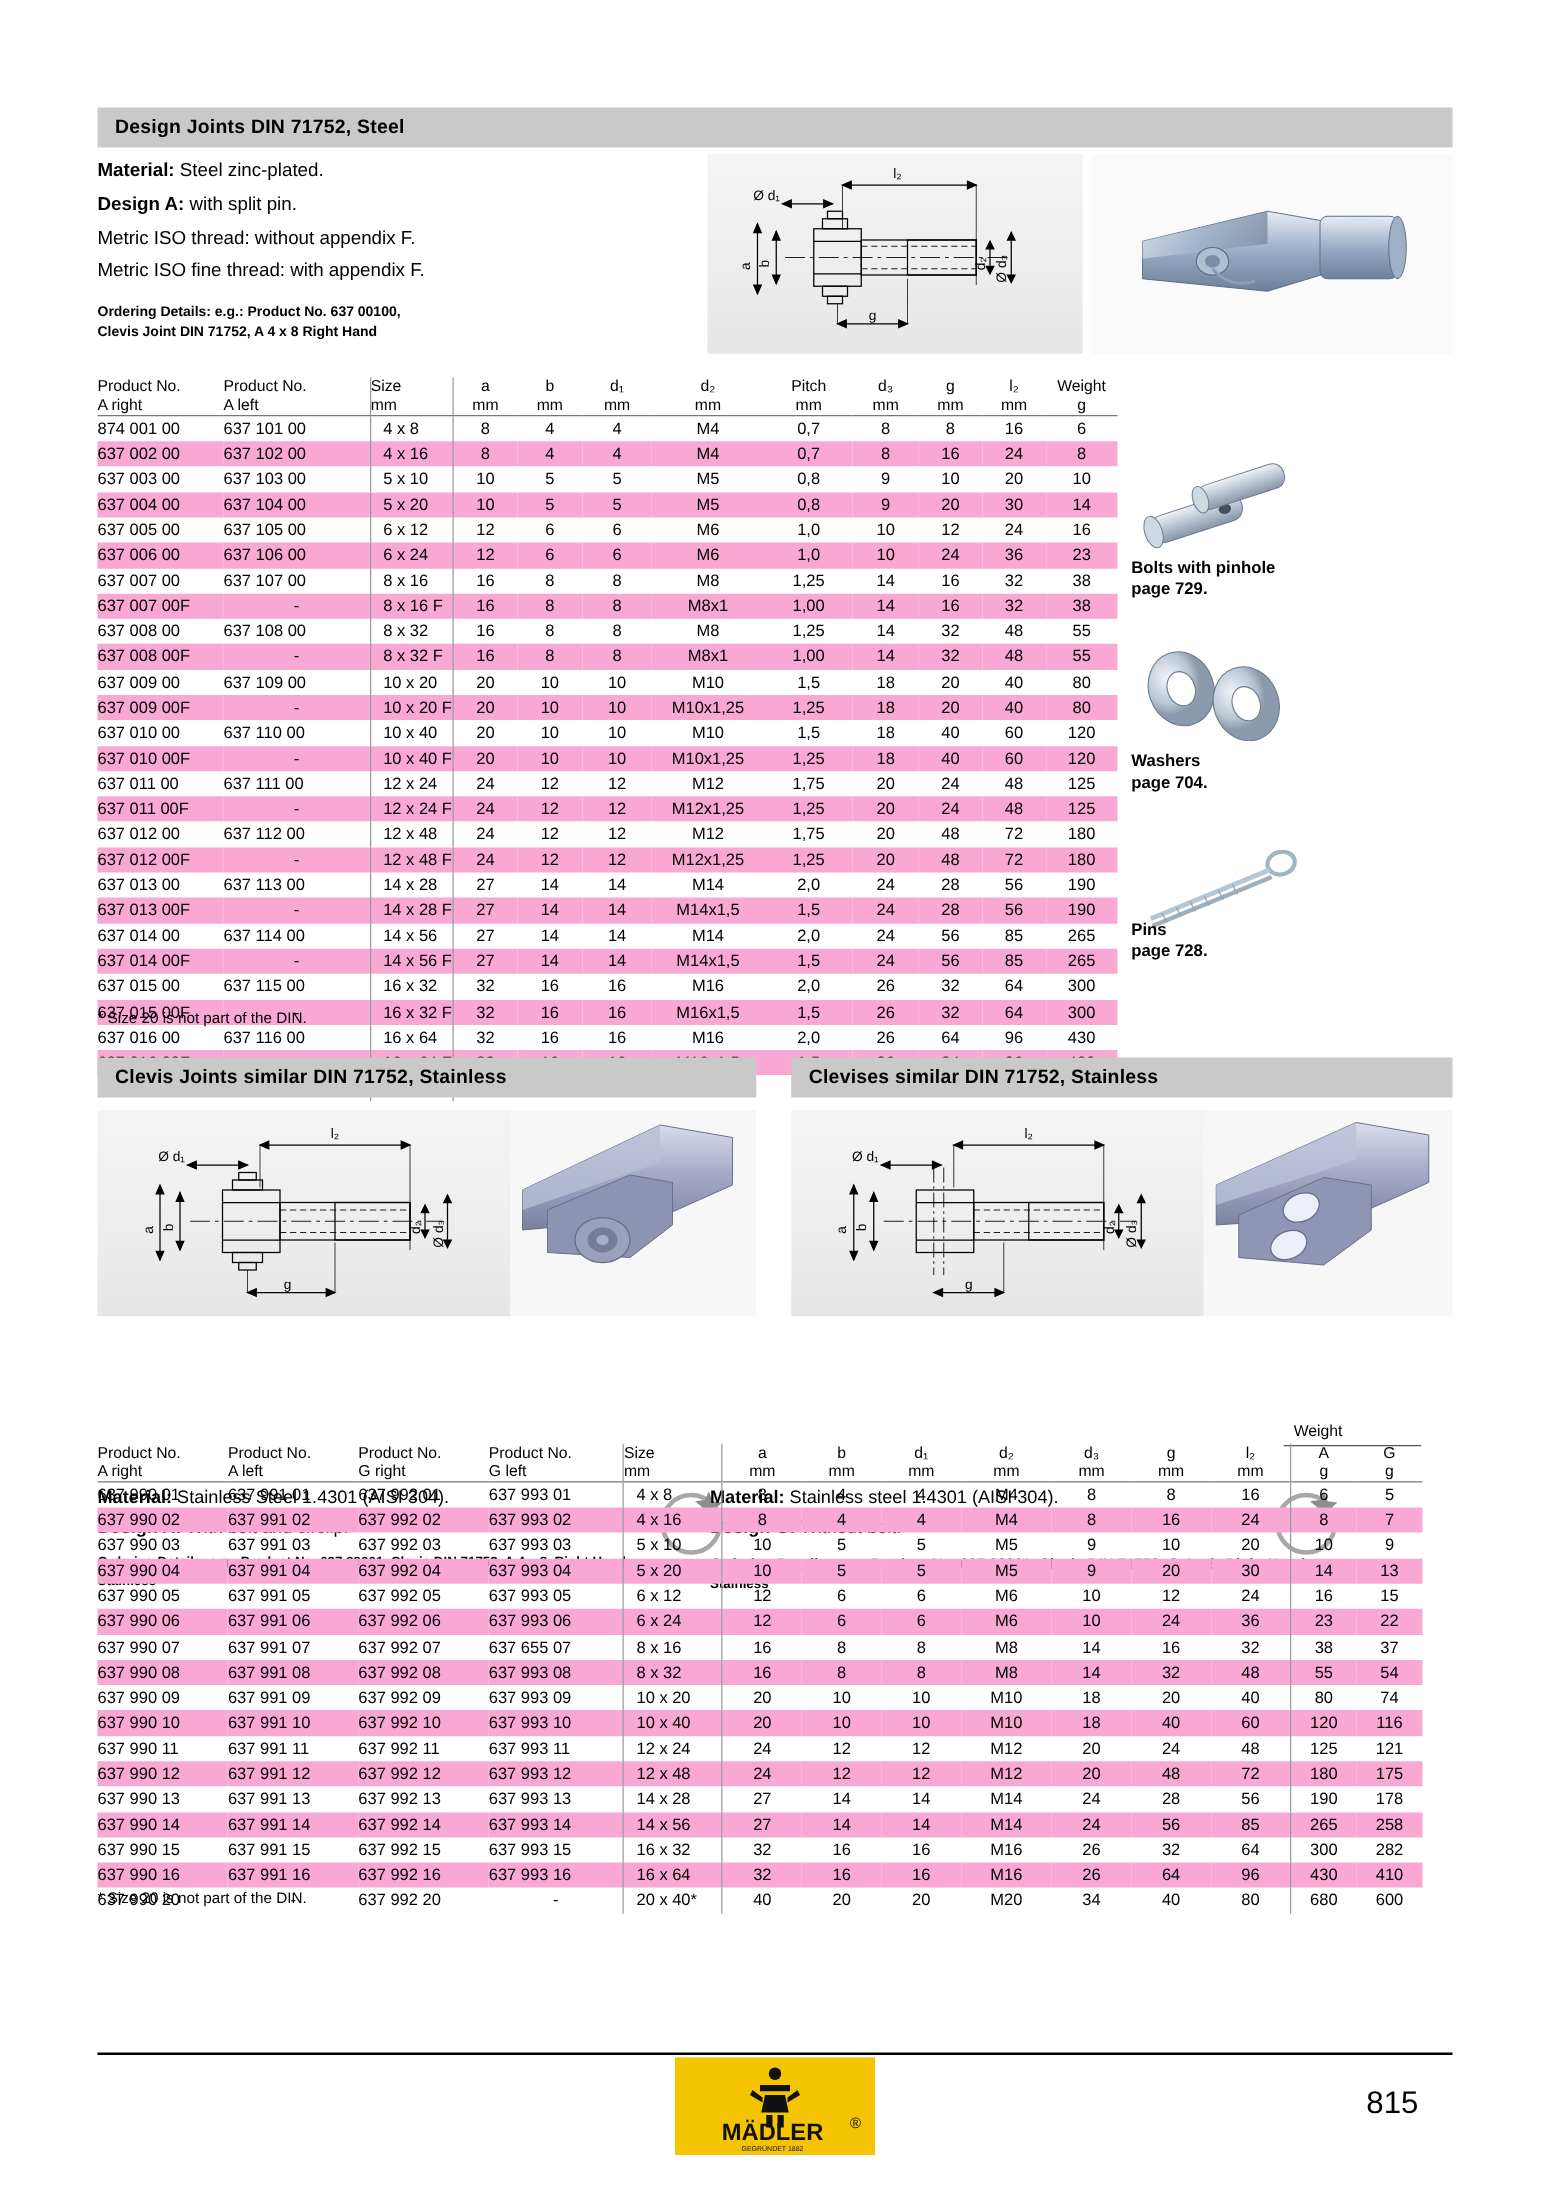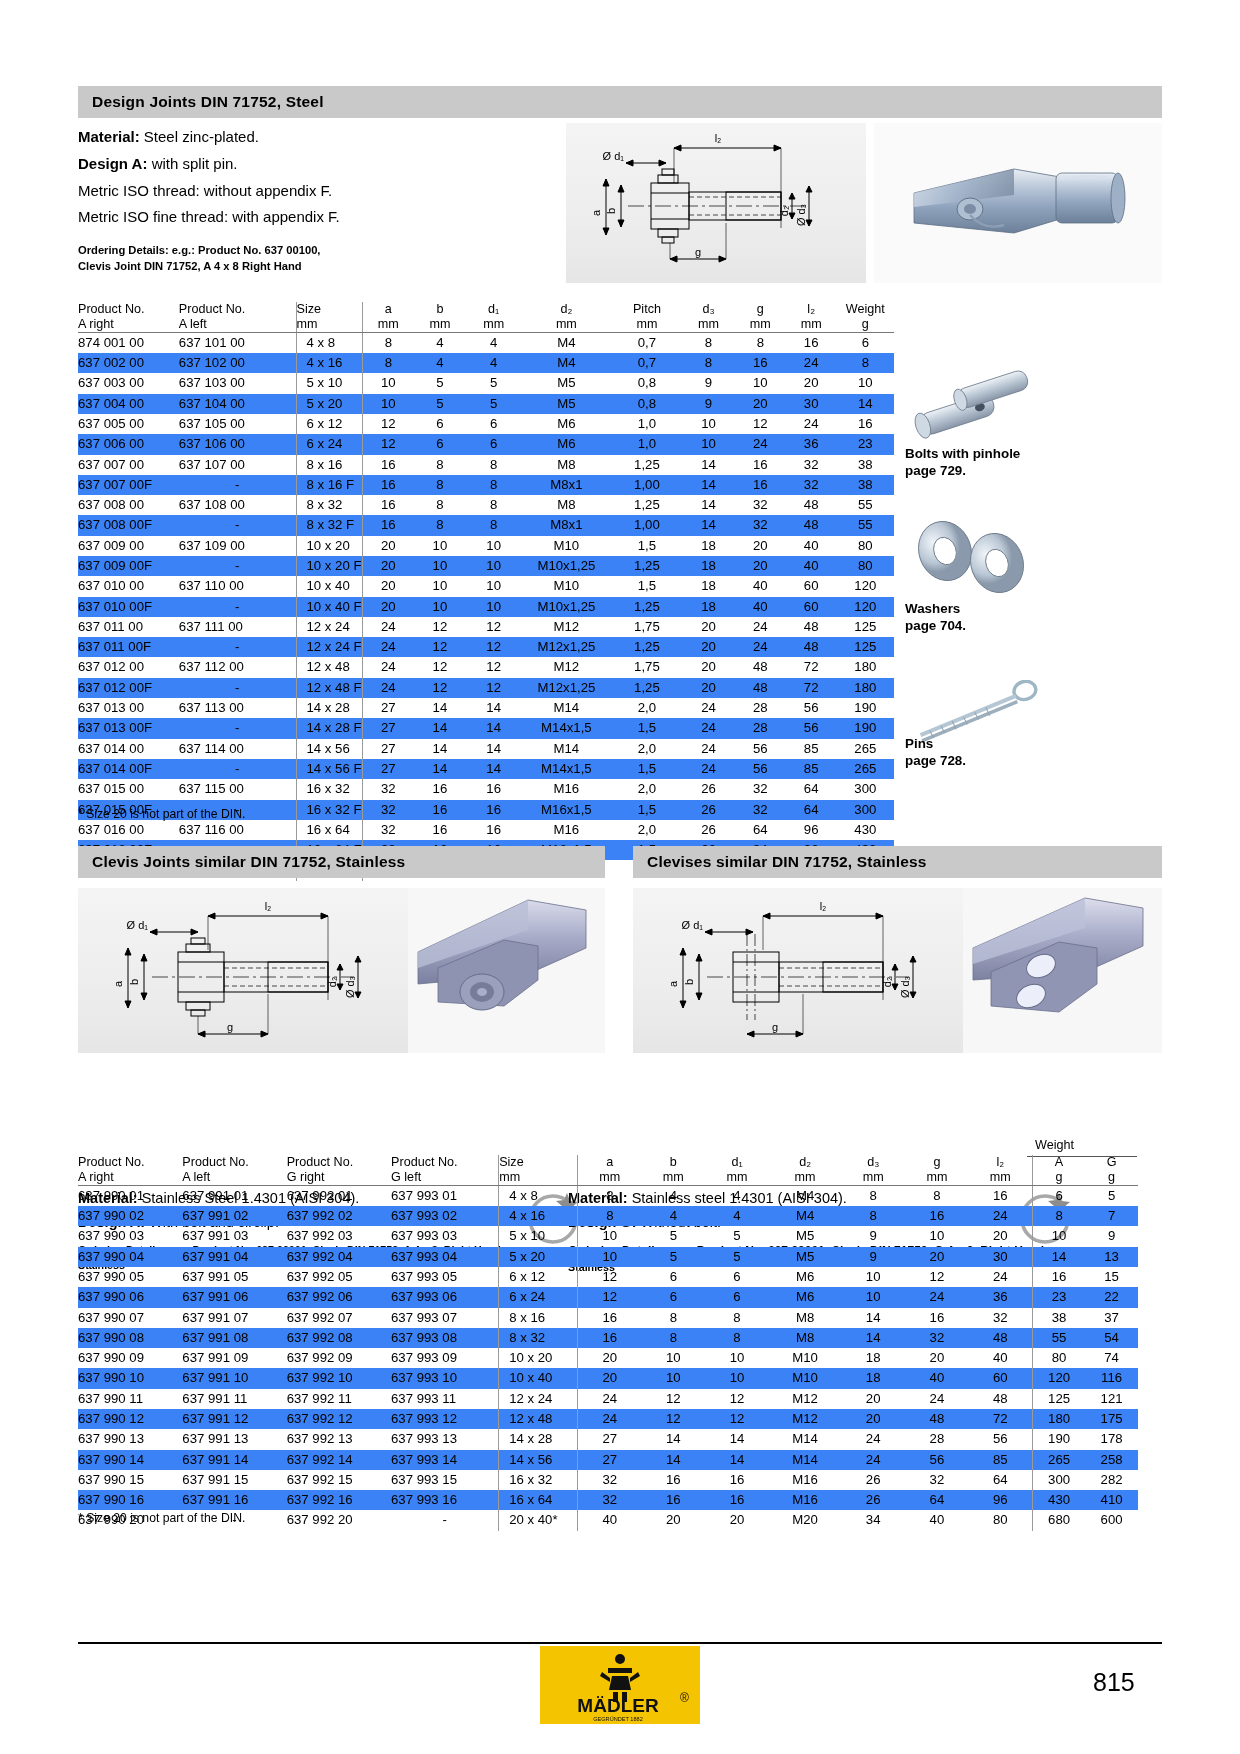--- a/index.html
+++ b/index.html
@@ -27,21 +27,21 @@
   .intro { font-size: 15px; line-height: 1.52; margin-top: 12px; }
   .intro b { font-weight: bold; }
   .order-note { font-size: 11.2px; line-height: 1.42; font-weight: bold; }
 
   
   table.spec { border-collapse: collapse; width:100%; }
   table.spec td, table.spec th { padding: 0; font-weight: normal; }
   .hdr td { vertical-align: bottom; font-size: 12.6px; line-height: 1.18; padding-bottom: 1px; }
   .hdr .l1 { display:block; }
   .hdr .l2 { display:block; }
-  tr.alt { background: #3b82f6; }
+  tr.alt { background: #f9a8d4; }
   tr.datarow td { font-size: 13.2px; height: 20.3px; line-height: 20.3px; }
   td.pn { font-weight: bold; font-size: 12.6px; }
   td.sep { border-left: 1px solid #9a9a9a; }
   .c { text-align:center; }
   .l { text-align:left; }
 
   .footnote { font-size: 12.2px; margin-top: 7px; }
 
   
   .figbox { background: linear-gradient(180deg,#f4f4f4 0%, #ededed 60%, #e6e6e6 100%); }
@@ -1068,21 +1068,21 @@
             <td class="c">10</td>
             <td class="c">24</td>
             <td class="c">36</td>
             <td class="c sep">23</td>
             <td class="c">22</td>
           </tr>
           <tr class="datarow">
             <td class="l pn">637 990 07</td>
             <td class="l pn">637 991 07</td>
             <td class="l pn">637 992 07</td>
-            <td class="l pn">637 993 07</td>
+            <td class="l pn">637 655 07</td>
             <td class="l sep" style="text-align: left; padding-left: 10px;">8 x 16</td>
             <td class="c sep">16</td>
             <td class="c">8</td>
             <td class="c">8</td>
             <td class="c">M8</td>
             <td class="c">14</td>
             <td class="c">16</td>
             <td class="c">32</td>
             <td class="c sep">38</td>
             <td class="c">37</td>

